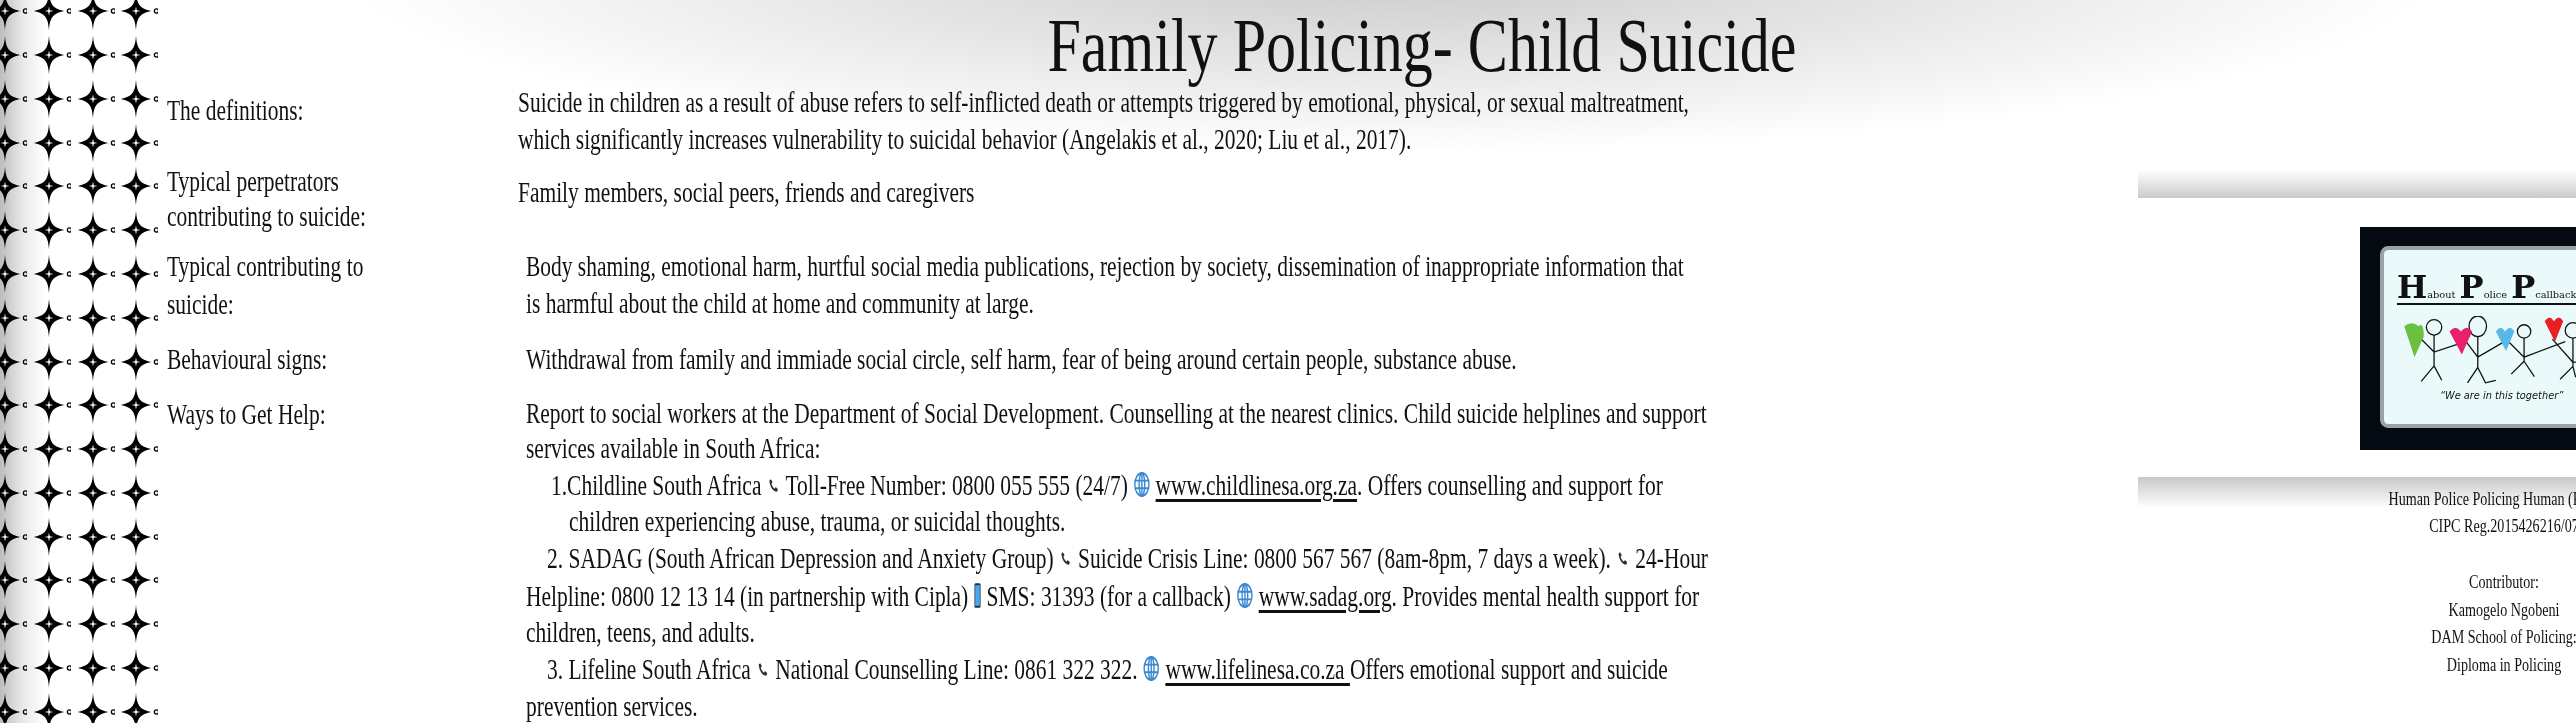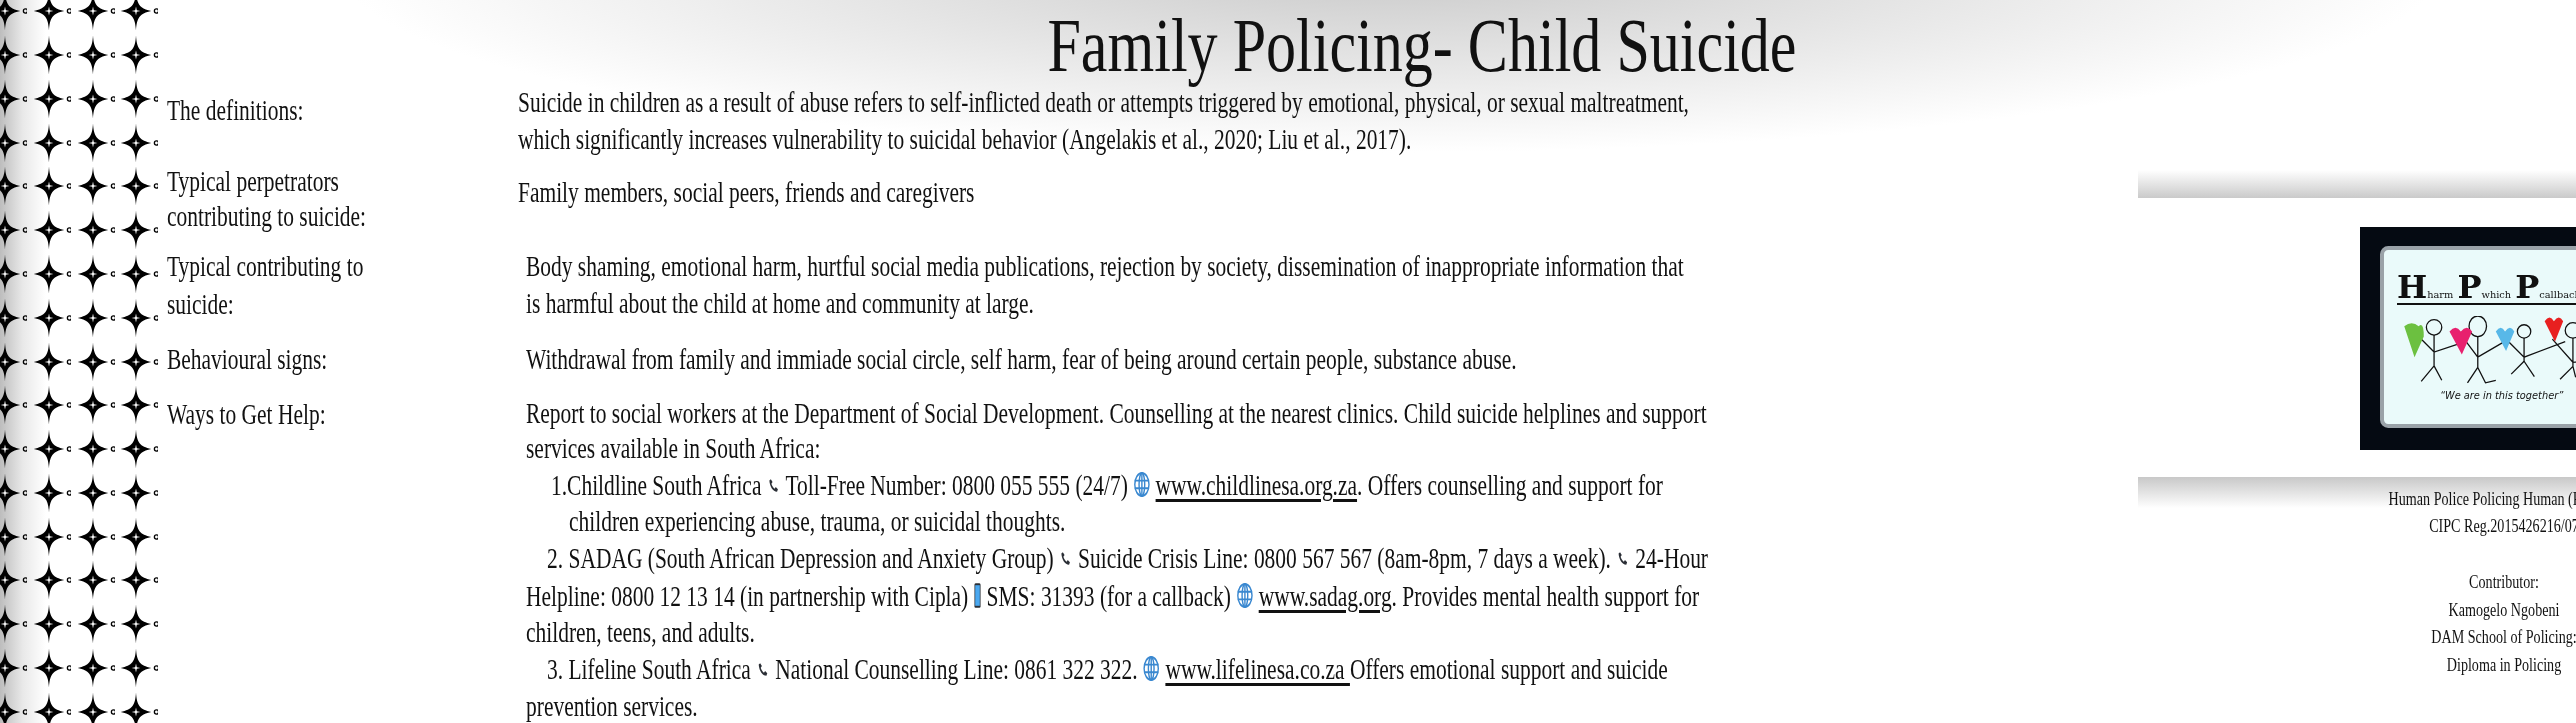--- a/index.html
+++ b/index.html
@@ -461,21 +461,21 @@
         <ellipse cx="12" cy="14" rx="4" ry="12" fill="none" stroke="#3a88d0" stroke-width="2"></ellipse>
         <path d="M2 10h20M2 18h20M12 2v24" stroke="#3a88d0" stroke-width="2"></path>
       </svg></span>
   <a class="link">www.lifelinesa.co.za </a><span>Offers emotional support and suicide</span>
 </div>
 <div class="t" style="left:526px;top:688px">prevention services.</div>
 
 <div class="logo">
   <div class="logo-inner">
     <div class="logo-hdr">
-      <span class="big">H</span><span class="small">harm</span><span class="big">P</span><span class="small">which</span><span class="big">P</span><span class="small">callback</span><span class="big">H</span>
+      <span class="big">H</span><span class="small">about</span><span class="big">P</span><span class="small">olice</span><span class="big">P</span><span class="small">callback</span><span class="big">H</span>
     </div>
     <svg style="position:absolute;left:14.4px;top:66px" width="211" height="72" viewBox="0 0 410 140">
       <g fill="none" stroke="#111" stroke-width="2.5">
         <circle cx="70" cy="22" r="15"></circle>
           <path d="M70 37v60M40 40l30 30 45-15M70 97l-25 30M70 97l15 28"></path>
         <ellipse cx="155" cy="20" rx="17" ry="20"></ellipse>
           <path d="M155 40v60M125 40l30 40 60-35M155 100l-20 30M155 100l15 30 20-5"></path>
         <circle cx="245" cy="30" r="13"></circle>
           <path d="M245 43v45M215 50l30 30 80-30M245 88l-25 25M245 88l20 30"></path>
         <circle cx="340" cy="28" r="15"></circle>

